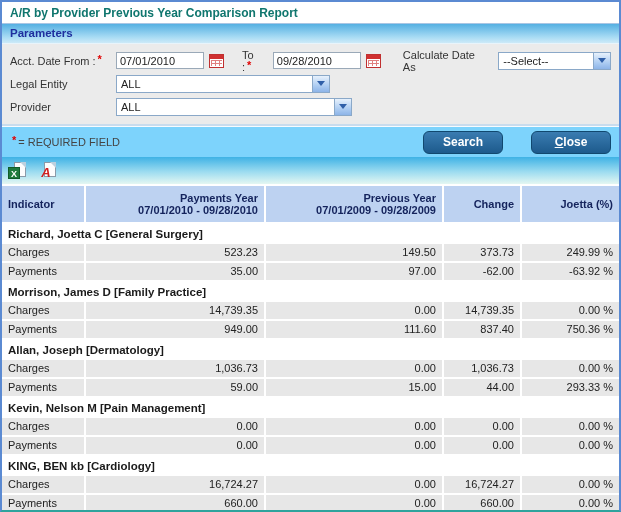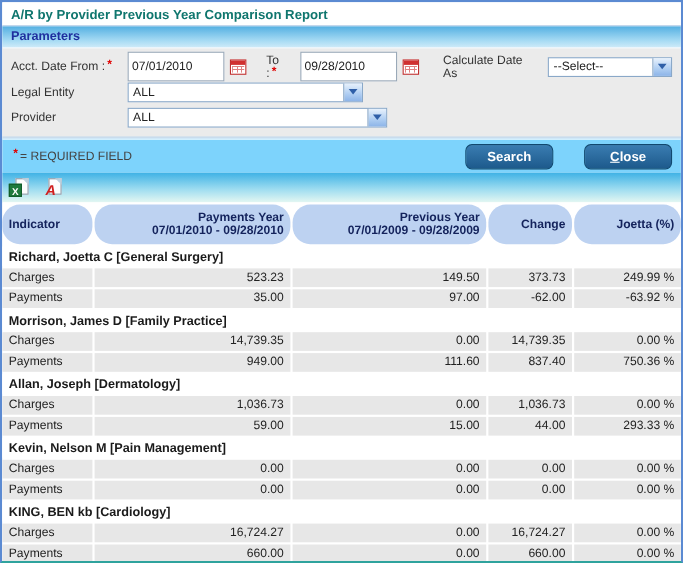--- a/index.html
+++ b/index.html
@@ -30,21 +30,21 @@
   }
   .form-area {
     background: #ebebeb; padding: 5px 8px 6px;
     border-bottom: 2px solid #c9dced;
   }
   .form-row { display: flex; align-items: center; height: 23px; }
   .lbl { font-size: 11px; color: #333; }
   .lbl-w { width: 106px; flex: none; }
   .req { color: #e00000; font-weight: bold; font-size: 11px; position: relative; top: -2px; padding: 0 2px; }
   input.date-input {
-    width: 88px; height: 27px; border: 1px solid #9aa9b8;
+    width: 88px; height: 17px; border: 1px solid #9aa9b8;
     font-family: "Liberation Sans", sans-serif; font-size: 11px;
     padding: 0 3px; color: #222; background: #fff;
   }
   
   .cal-icon {
     width: 15px; height: 14px; margin-left: 5px; flex: none;
     border: 1px solid #c03030; background: #fff; position: relative;
     cursor: pointer;
   }
   .cal-icon::before {
@@ -119,21 +119,21 @@
   .report-grid {
     display: grid;
     grid-template-columns: 82px 178px 176px 76px 1fr;
     column-gap: 2px; row-gap: 2px;
     background: #fff; padding-top: 2px;
     font-size: 11px;
   }
   .hcell {
     background: #bdd2f1; color: #14235c; font-weight: bold;
     padding: 4px 6px; min-height: 36px;
-    display: flex; flex-direction: column; justify-content: center; border-radius: 16px;
+    display: flex; flex-direction: column; justify-content: center;
   }
   .hcell.num { text-align: right; align-items: flex-end; }
   .hcell .sub { font-weight: bold; }
   .group-cell {
     grid-column: 1 / -1; background: #fff; color: #1a1a1a;
     font-weight: bold; font-size: 11.5px; padding: 4px 2px 2px 6px;
   }
   .dcell {
     background: #e7e7e7; color: #222; padding: 2px 6px;
     height: 17px; line-height: 13px;

